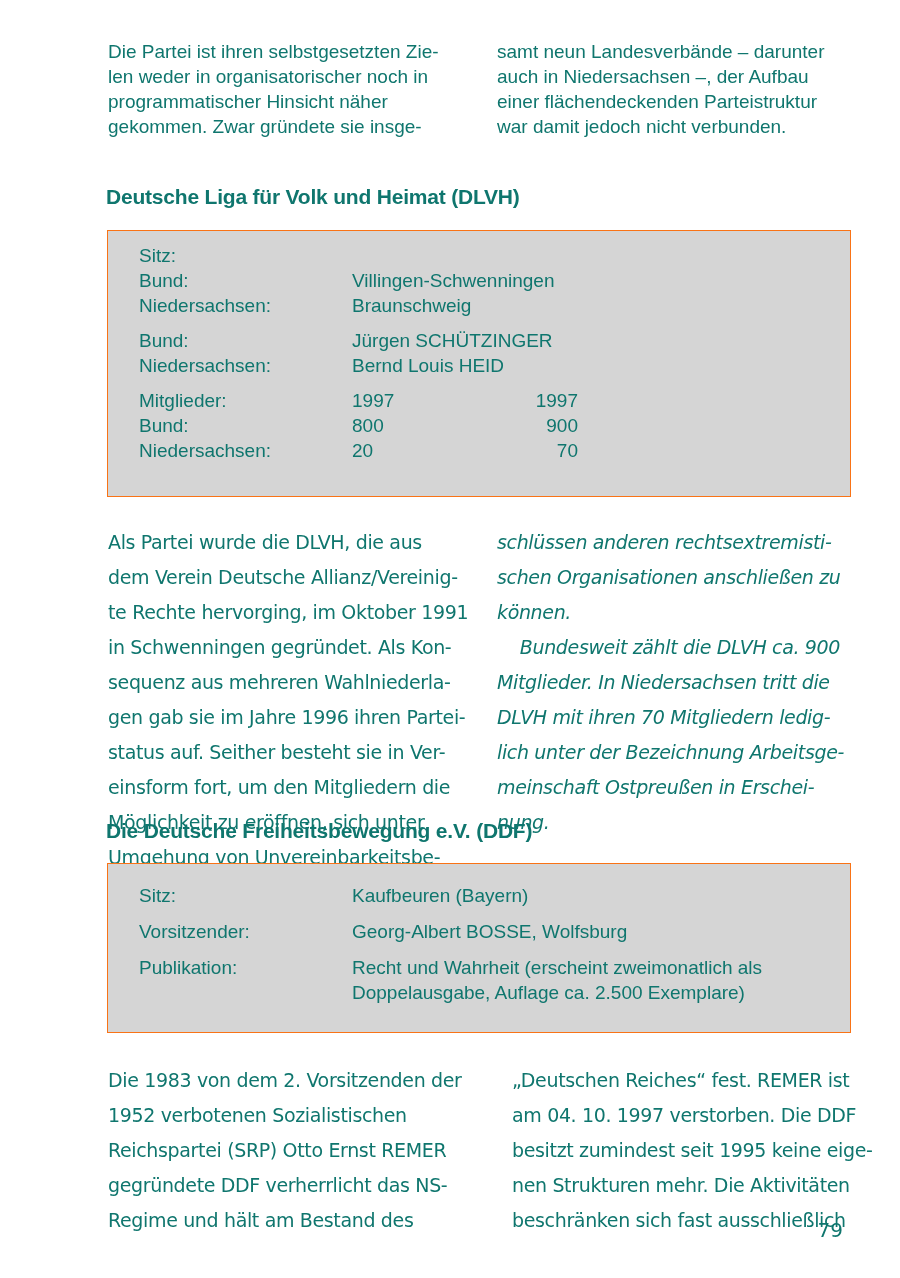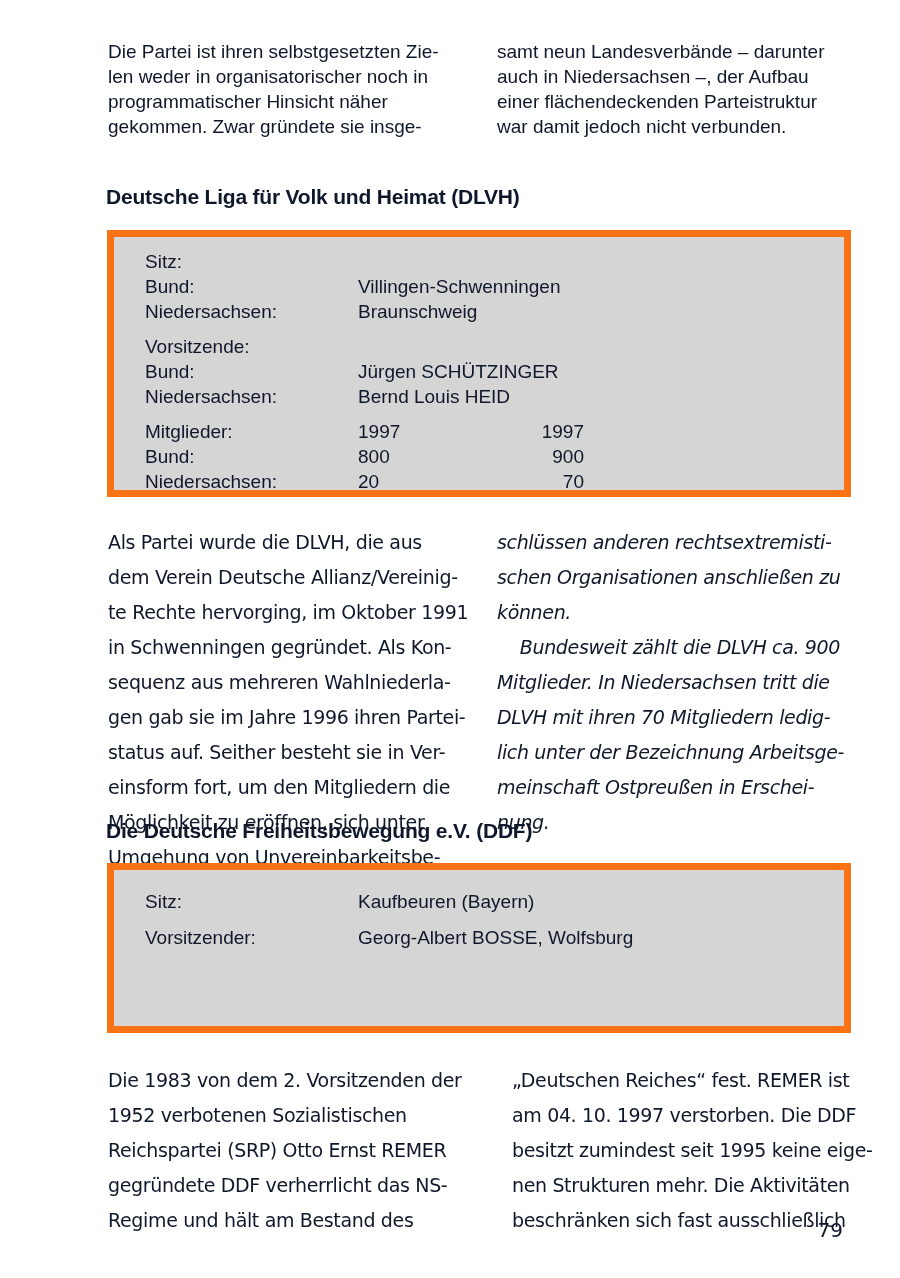--- a/index.html
+++ b/index.html
@@ -5,21 +5,21 @@
   html, body {
     margin: 0;
     padding: 0;
     background: #ffffff;
   }
   .page {
     position: relative;
     width: 900px;
     height: 1278px;
     background: #ffffff;
-    color: #0f172a;
+    color: #0f766e;
     overflow: hidden;
   }
   .narrow {
     font-family: "Liberation Sans", sans-serif;
   }
   .wide {
     font-family: "DejaVu Sans", sans-serif;
     letter-spacing: -0.35px;
   }
   .textcol {
@@ -38,21 +38,21 @@
     font-size: 21px;
     line-height: 25px;
     letter-spacing: -0.2px;
     white-space: nowrap;
   }
   .infobox {
     position: absolute;
     left: 107px;
     width: 744px;
     background: #d5d5d5;
-    border: 7px solid #f97316;
+    border: 1px solid #f97316;
     box-sizing: border-box;
     font-family: "Liberation Sans", sans-serif;
     font-size: 19px;
     line-height: 25px;
   }
   .infobox1 {
     top: 230px;
     height: 267px;
     padding: 12px 0 0 31px;
   }
@@ -125,24 +125,20 @@
         <span class="ib-label">Bund:</span>
         <span class="ib-value">Villingen-Schwenningen</span>
       </div>
       <div class="ib-row">
         <span class="ib-label">Niedersachsen:</span>
         <span class="ib-value">Braunschweig</span>
       </div>
     </div>
 
     <div class="ib-group">
-      <div class="ib-row">
-        <span class="ib-label">Vorsitzende:</span>
-        <span class="ib-value"></span>
-      </div>
       <div class="ib-row">
         <span class="ib-label">Bund:</span>
         <span class="ib-value">Jürgen SCHÜTZINGER</span>
       </div>
       <div class="ib-row">
         <span class="ib-label">Niedersachsen:</span>
         <span class="ib-value">Bernd Louis HEID</span>
       </div>
     </div>
 
@@ -189,20 +185,25 @@
 
   <div class="infobox infobox2">
     <div class="ib-row ib-row2">
       <span class="ib-label">Sitz:</span>
       <span class="ib-value">Kaufbeuren (Bayern)</span>
     </div>
     <div class="ib-row ib-row2">
       <span class="ib-label">Vorsitzender:</span>
       <span class="ib-value">Georg-Albert BOSSE, Wolfsburg</span>
     </div>
+    <div class="ib-row">
+      <span class="ib-label">Publikation:</span>
+      <span class="ib-value">Recht und Wahrheit (erscheint zweimonatlich als
+Doppelausgabe, Auflage ca. 2.500 Exemplare)</span>
+    </div>
   </div>
 
   <div class="textcol wide" style="left:108px; top:1063px; width:388px;">Die 1983 von dem 2. Vorsitzenden der
 1952 verbotenen Sozialistischen
 Reichspartei (SRP) Otto Ernst REMER
 gegründete DDF verherrlicht das NS-
 Regime und hält am Bestand des</div>
   <div class="textcol wide" style="left:512px; top:1063px; width:392px;">„Deutschen Reiches“ fest. REMER ist
 am 04. 10. 1997 verstorben. Die DDF
 besitzt zumindest seit 1995 keine eige-

